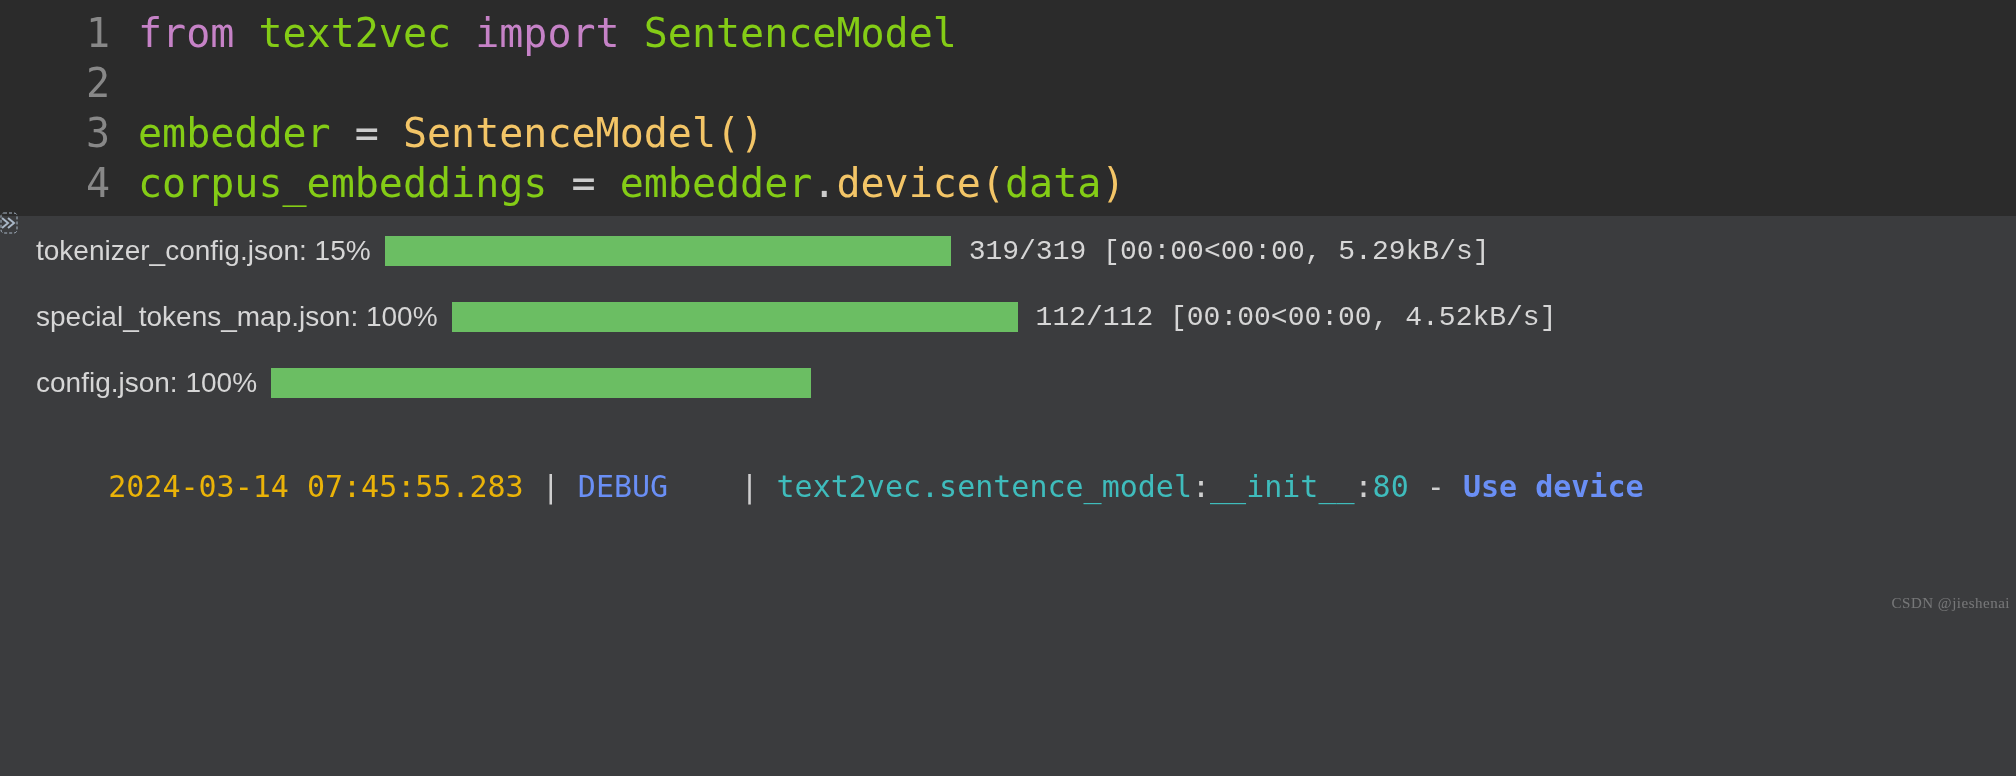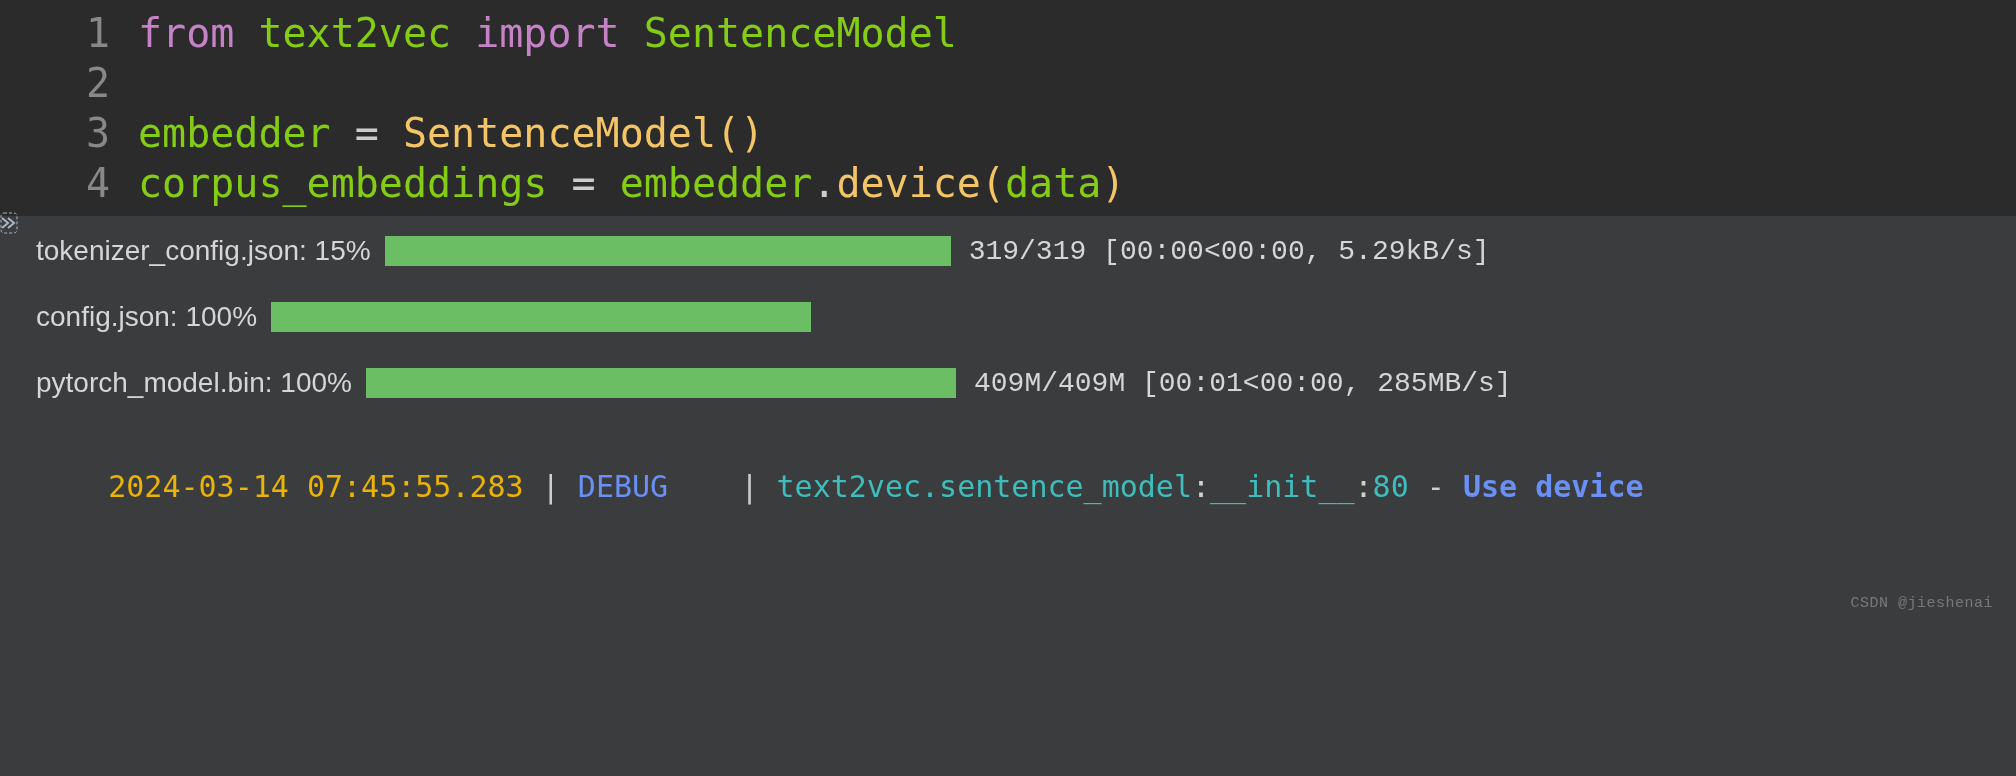--- a/index.html
+++ b/index.html
@@ -73,23 +73,23 @@
     white-space: pre;
     margin-top: 4px;
   }
   .log-ts   { color: #eab308; }
   .log-sep  { color: #cfcfcf; }
   .log-lvl  { color: #6a8ff5; font-weight: normal; }
   .log-mod  { color: #3fbcbc; }
   .log-msg  { color: #cfcfcf; }
   .watermark {
     position: absolute;
-    right: 23px;
+    right: 6px;
     bottom: 164px;
-    font-family: Liberation Mono, monospace;
+    font-family: Liberation Serif, serif;
     font-size: 15px;
     color: rgba(230,230,230,0.35);
     letter-spacing: 0.5px;
   }
 </style>
 </head>
 <body>
 
 <div class="code-area">
   <div id="code-container">
@@ -109,27 +109,27 @@
 </span>
 
 <div class="term-area">
   <div id="dl-container">
       <div class="dl-row">
         <span class="dl-label">tokenizer_config.json: 15%</span>
         <span class="bar" style="width: 566px;"></span>
         <span class="dl-stats">319/319 [00:00&lt;00:00, 5.29kB/s]</span>
       </div>
       <div class="dl-row">
+        <span class="dl-label">special_tokens_map.json: 100%</span>
+        <span class="bar" style="width: 566px;"></span>
+        <span class="dl-stats">112/112 [00:00&lt;00:00, 4.52kB/s]</span>
+      </div>
+      <div class="dl-row">
         <span class="dl-label">config.json: 100%</span>
         <span class="bar" style="width: 540px;"></span>
-      </div>
-      <div class="dl-row">
-        <span class="dl-label">pytorch_model.bin: 100%</span>
-        <span class="bar" style="width: 590px;"></span>
-        <span class="dl-stats">409M/409M [00:01&lt;00:00, 285MB/s]</span>
       </div>
     </div>
   <div class="log-line">
     <span class="log-ts">2024-03-14 07:45:55.283</span><span class="log-sep"> | </span><span class="log-lvl">DEBUG</span><span class="log-sep">    | </span><span class="log-mod">text2vec.sentence_model</span><span class="log-sep">:</span><span class="log-mod">__init__</span><span class="log-sep">:</span><span class="log-mod">80</span><span class="log-msg"> - </span><span class="log-lvl" style="font-weight:bold">Use device</span>
   </div>
 </div>
 
 <div class="watermark">CSDN @jieshenai</div>
 
 </body></html>

